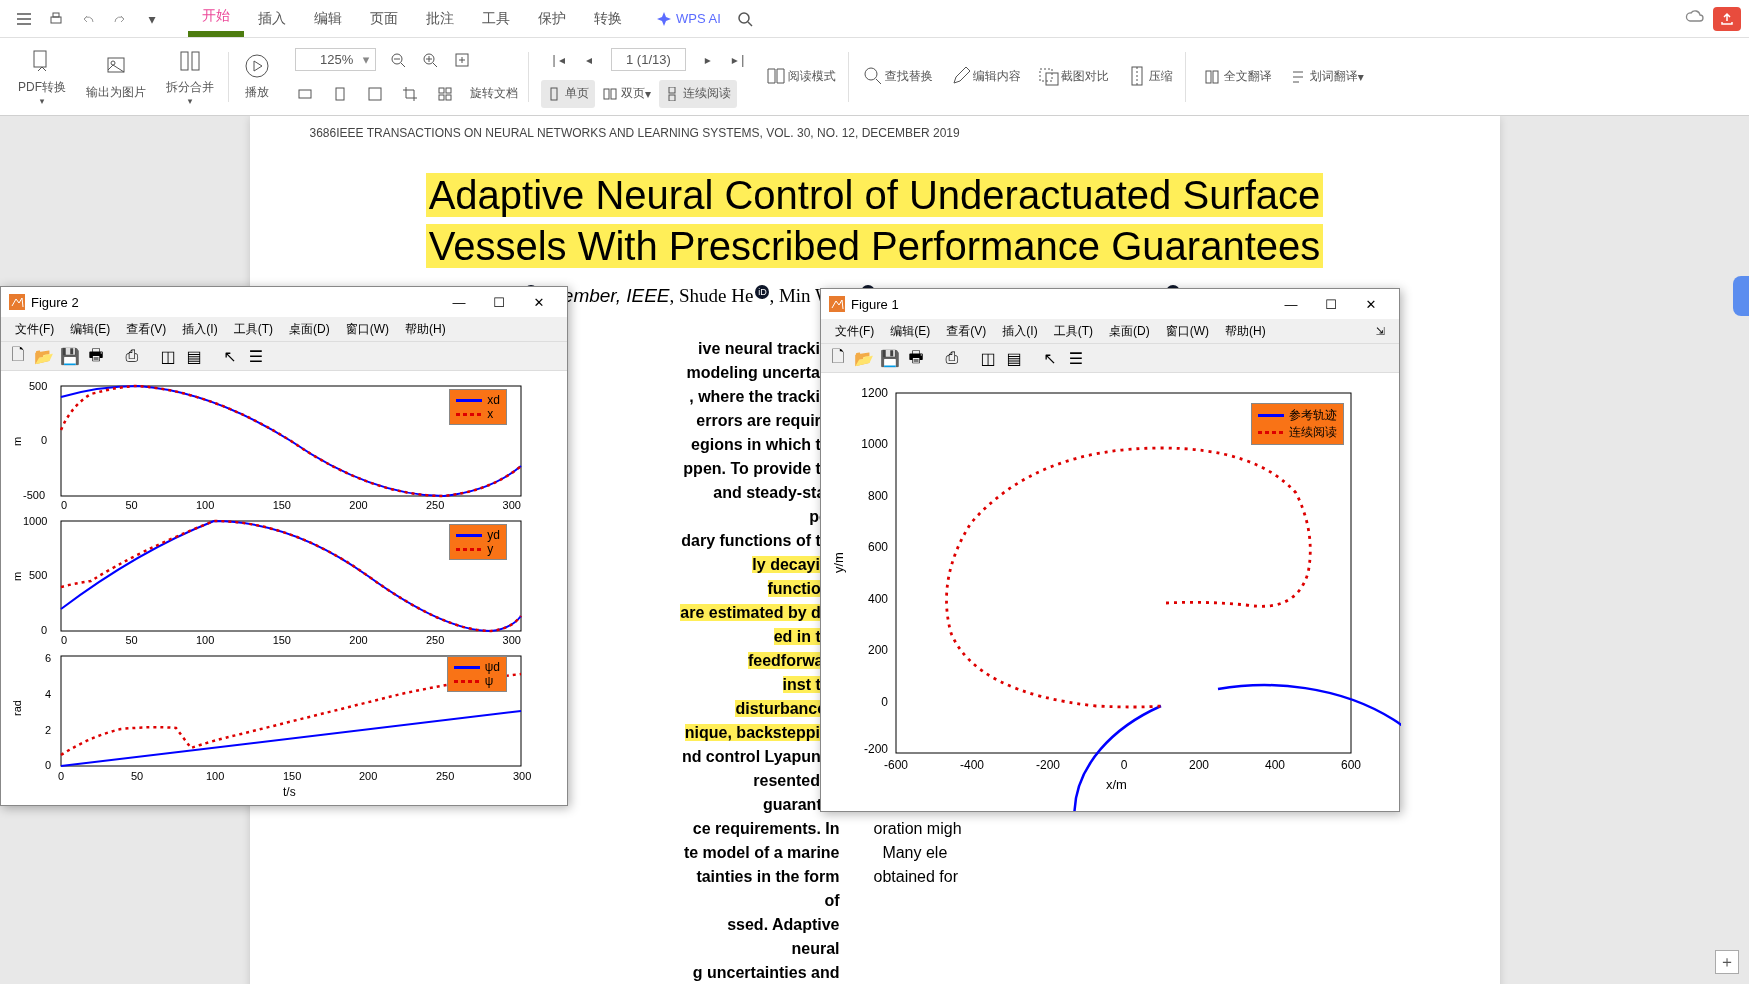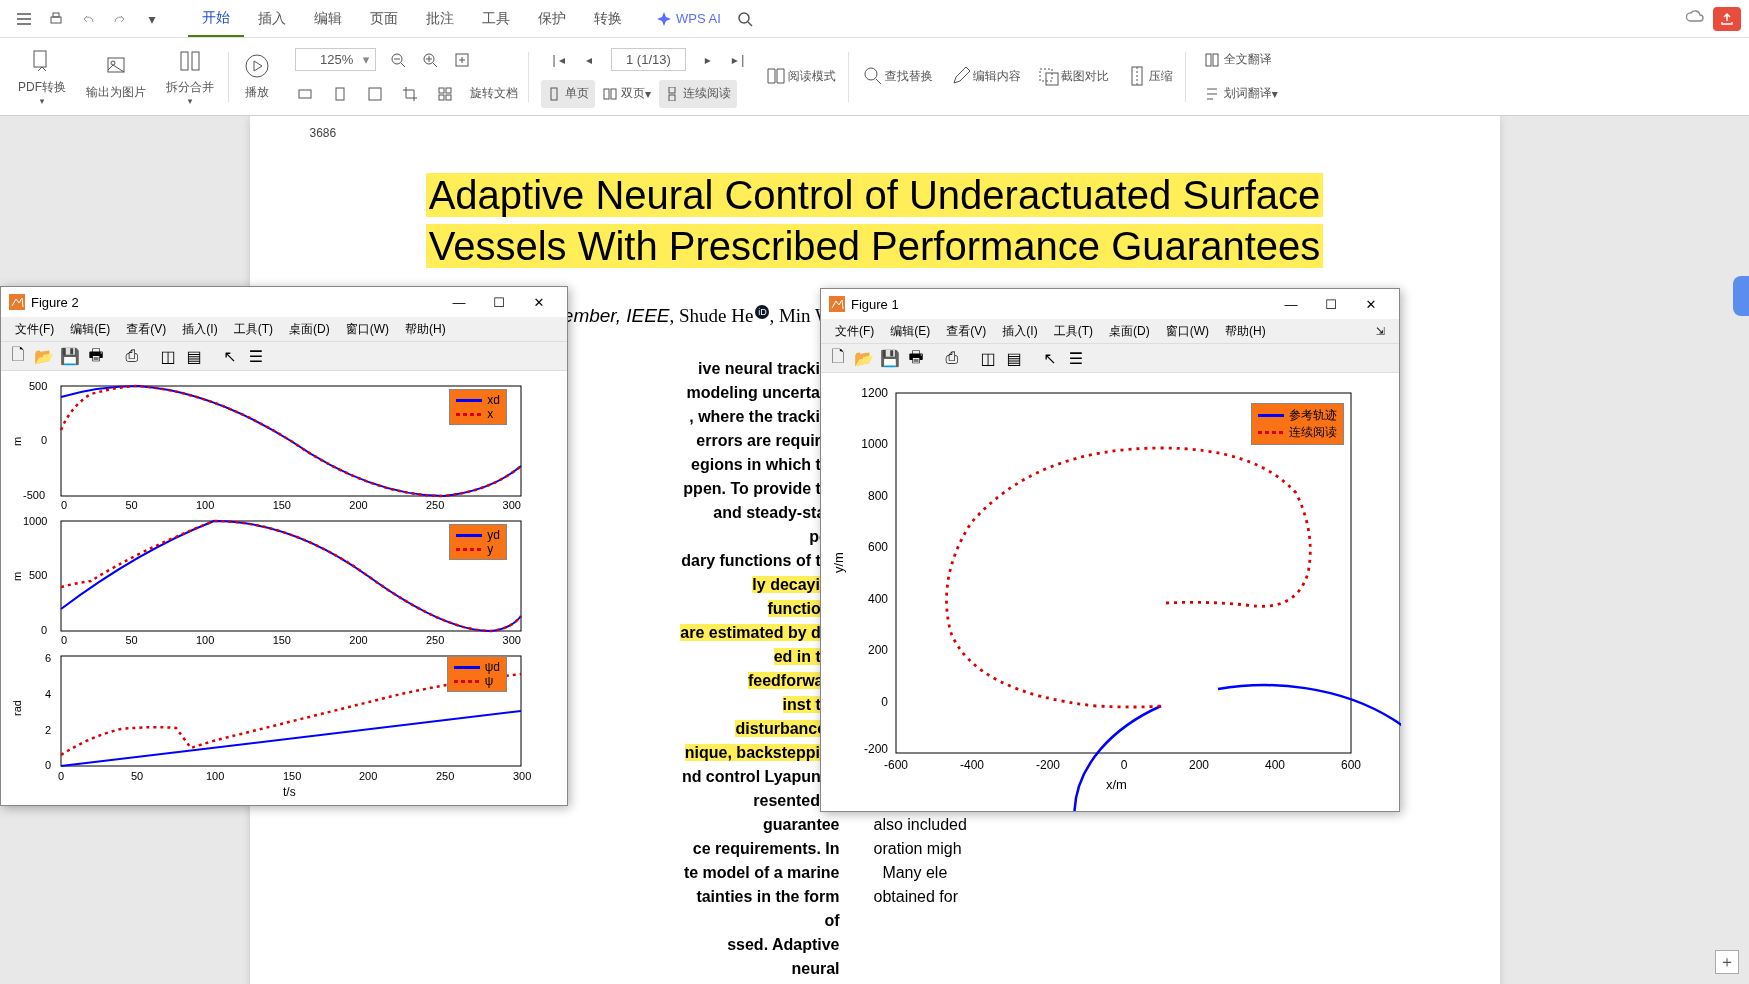--- a/index.html
+++ b/index.html
@@ -2,21 +2,21 @@
 <html><head>
 <meta charset="utf-8">
 <style>
 *{margin:0;padding:0;box-sizing:border-box;font-family:"Microsoft YaHei",Arial,sans-serif}
 body{background:#f0f0f0;width:1749px;height:984px;overflow:hidden;position:relative}
 
 
 .menubar{height:38px;background:#fff;display:flex;align-items:center;padding:0 8px;border-bottom:1px solid #e0e0e0;font-size:14px}
 .menubar .ico{width:28px;height:28px;display:flex;align-items:center;justify-content:center;color:#555;margin:0 2px;cursor:pointer}
 .menubar .tab{padding:0 14px;height:100%;display:flex;align-items:center;color:#555;cursor:pointer}
-.menubar .tab.active{color:#1d4ed8;border-bottom:2px solid #4d7c0f;font-weight:500}
+.menubar .tab.active{color:#ec4899;border-bottom:6px solid #4d7c0f;font-weight:500}
 .menubar .wpsai{display:flex;align-items:center;color:#5b6cff;margin-left:20px;font-size:13px}
 .menubar .wpsai svg{margin-right:4px}
 .menubar .right{margin-left:auto;display:flex;align-items:center;gap:8px}
 .menubar .right .cloud{color:#888}
 .menubar .right .share{background:#e84c3d;color:#fff;width:28px;height:24px;border-radius:4px;display:flex;align-items:center;justify-content:center;font-size:12px}
 
 
 .ribbon{height:78px;background:#fff;display:flex;align-items:center;padding:0 8px;border-bottom:1px solid #d0d0d0;font-size:12px;color:#555}
 .ribbon .grp{display:flex;flex-direction:column;align-items:center;padding:0 10px;height:100%;justify-content:center;cursor:pointer}
 .ribbon .grp .bigico{width:28px;height:28px;display:flex;align-items:center;justify-content:center;margin-bottom:4px}
@@ -28,21 +28,21 @@
 .ribbon .modebtn{display:flex;align-items:center;padding:0 6px;cursor:pointer;height:28px}
 .ribbon .modebtn.active{background:#e8e8e8;border-radius:3px}
 .ribbon .modebtn svg{margin-right:4px}
 .ribbon .twoline{display:flex;align-items:center;padding:0 8px;cursor:pointer}
 .ribbon .twoline .ic{width:24px;height:24px;display:flex;align-items:center;justify-content:center;margin-bottom:2px}
 
 
 .pdfarea{position:absolute;top:116px;left:0;right:0;bottom:0;background:#e8e8e8;overflow:hidden}
 .page{position:absolute;top:0;left:50%;transform:translateX(-50%);width:1250px;background:#fff;box-shadow:0 2px 8px rgba(0,0,0,.15);padding:10px 60px 40px}
 .page .hdrline{font-size:12px;color:#444;display:flex;margin-bottom:30px;font-family:Times,serif}
-.page .title{font-family:Times,serif;font-size:40px;text-align:center;line-height:1.25;margin-bottom:33px}
+.page .title{font-family:Times,serif;font-size:40px;text-align:center;line-height:1.25;margin-bottom:13px}
 .page .title span{background:#ffee58;padding:0 3px}
 .page .authors{font-family:Times,serif;font-size:19px;text-align:center;margin-bottom:30px}
 .page .authors i{font-style:italic}
 .page .orcid{display:inline-flex;width:14px;height:14px;background:#0f172a;border-radius:50%;color:#fff;font-size:9px;align-items:center;justify-content:center;vertical-align:super;margin-left:2px}
 .page .body{font-family:Times,serif;font-size:16px;line-height:1.5;column-gap:30px;text-align:justify}
 .page .body .col{display:inline-block;vertical-align:top}
 .page .body mark{background:#ffee58}
 .page .body b{font-weight:700}
 
 
@@ -290,38 +290,39 @@
   <div class="twoline">
       <div class="ic">
         <svg width="22" height="22">
           <rect x="6" y="2" width="10" height="18" fill="none" stroke="#555"></rect>
           <path d="M11 2v18" stroke="#555" stroke-dasharray="2"></path>
         </svg>
       </div>
       <span>压缩</span>
     </div>
   <div class="sep"></div>
-  <div style="display:flex;flex-direction:column;gap:6px;margin-left:8px">
+  <div style="display:flex;gap:6px;margin-left:8px">
     <div class="modebtn">
         <svg width="16" height="16">
           <rect x="2" y="2" width="5" height="12" fill="none" stroke="#555"></rect>
           <rect x="9" y="2" width="5" height="12" fill="none" stroke="#555"></rect>
         </svg>
         <span>全文翻译</span>
       </div>
     <div class="modebtn"><svg width="16" height="16">
           <path d="M3 3h10M3 8h10M3 13h6" stroke="#555"></path>
         </svg><span>划词翻译</span>▾</div>
   </div>
 </div>
 
 <div class="pdfarea">
   <div class="page">
     <div class="hdrline">
       <span>3686</span>
+      <span>IEEE TRANSACTIONS ON NEURAL NETWORKS AND LEARNING SYSTEMS, VOL. 30, NO. 12, DECEMBER 2019</span>
     </div>
     <div class="title">
       <span>Adaptive Neural Control of Underactuated Surface</span><br><span>Vessels With Prescribed Performance Guarantees</span>
     </div>
     <div class="authors">
       Shi-Lu Dai<span class="orcid">iD</span>, <i>Member, IEEE</i>, Shude He<span class="orcid">iD</span>, Min Wang<span class="orcid">iD</span>, <i>Member, IEEE</i>, and Chengzhi Yuan<span class="orcid">iD</span>, <i>Member, IEEE</i>
     </div>
     <div class="body">
       <div class="col" style="width:160px;margin-left:370px;text-align:right">
         <b>ive neural tracking<br>modeling uncertain-<br>, where the tracking<br> errors are required<br>egions in which the<br>ppen. To provide the<br>and steady-state per-<br>dary functions of the<br></b><mark><b>ly decaying functions</b></mark><br><mark><b> are estimated by dis-</b></mark><br><mark><b>ed in the feedforward</b></mark><br><mark><b>inst the disturbances.</b></mark><br><mark><b>nique, backstepping</b></mark><br><b>nd control Lyapunov<br>resented to guarantee<br>ce requirements. In<br>te model of a marine<br>tainties in the form of<br>ssed. Adaptive neural<br>g uncertainties and<br>e the boundedness of<br>guaranteed transient<br>nulation results show<br>ms.<br>(DSC), logarithmic<br>, prescribed perfor-</b>

